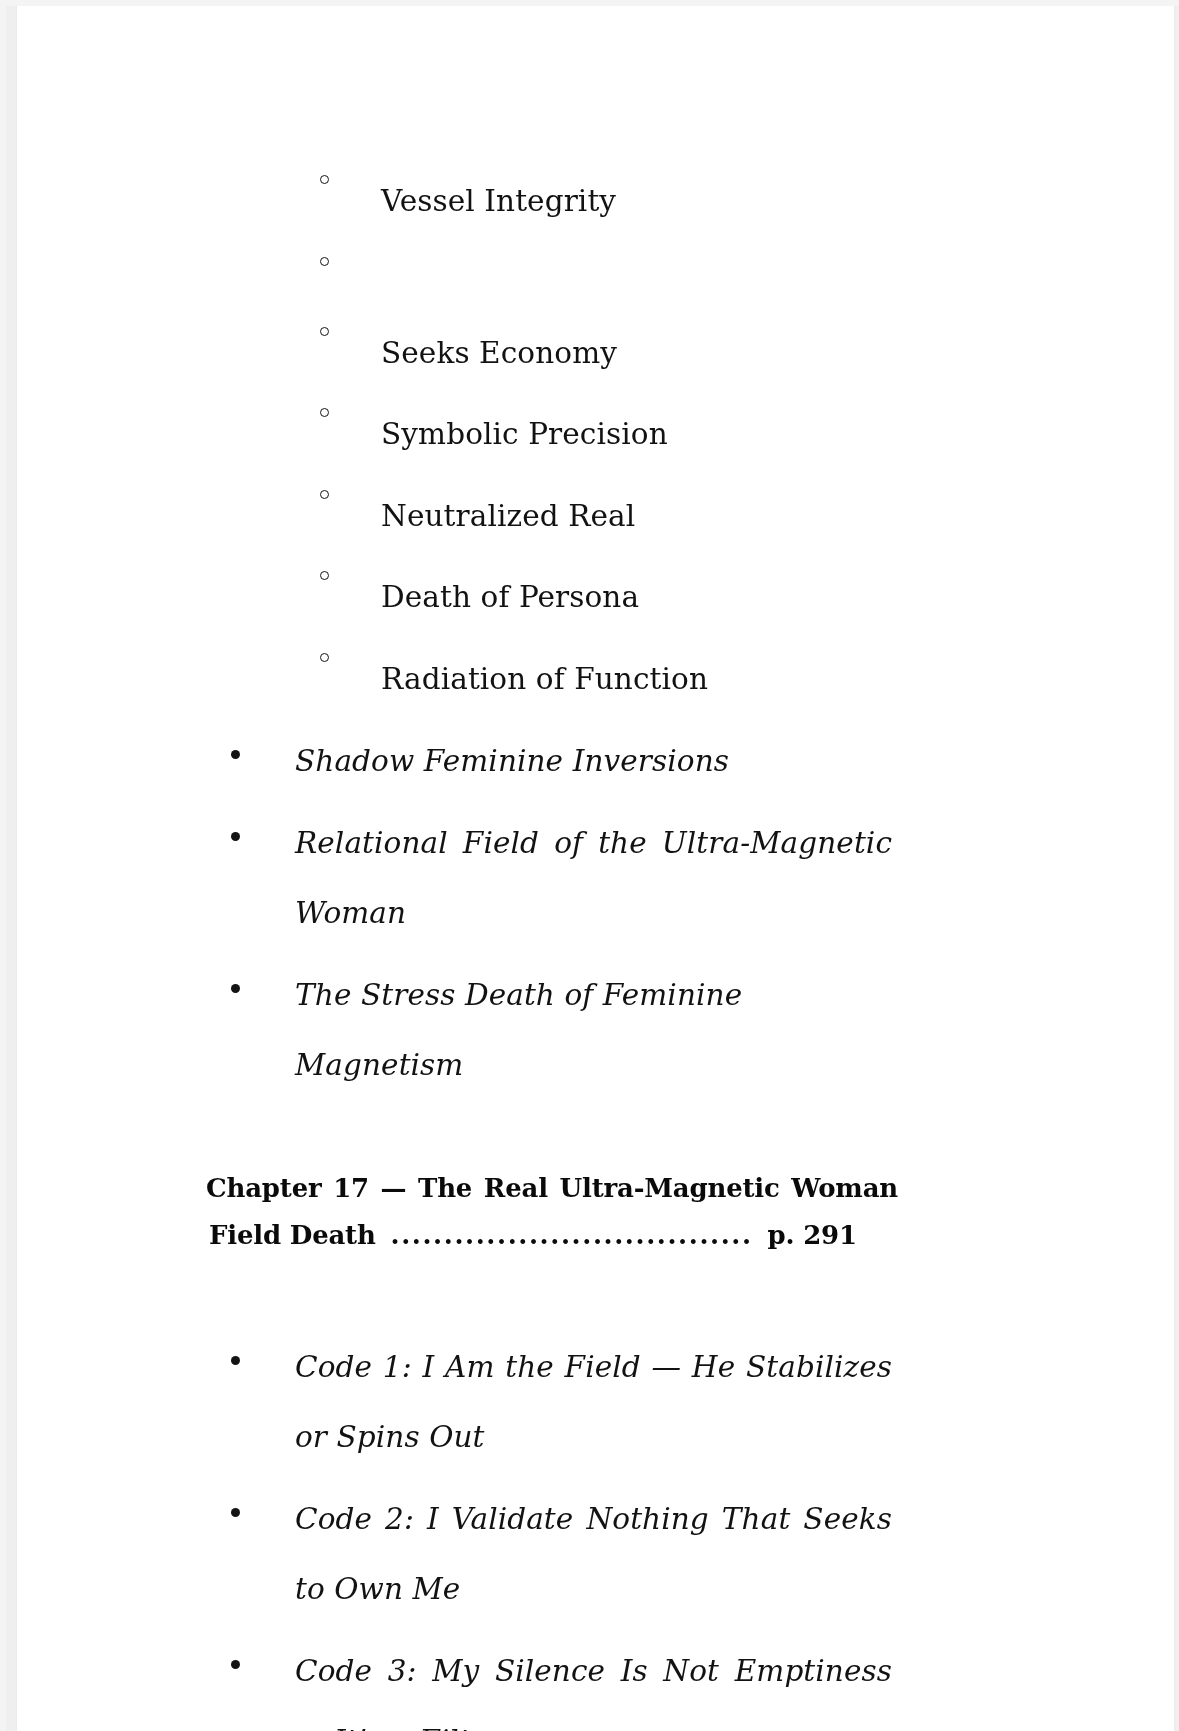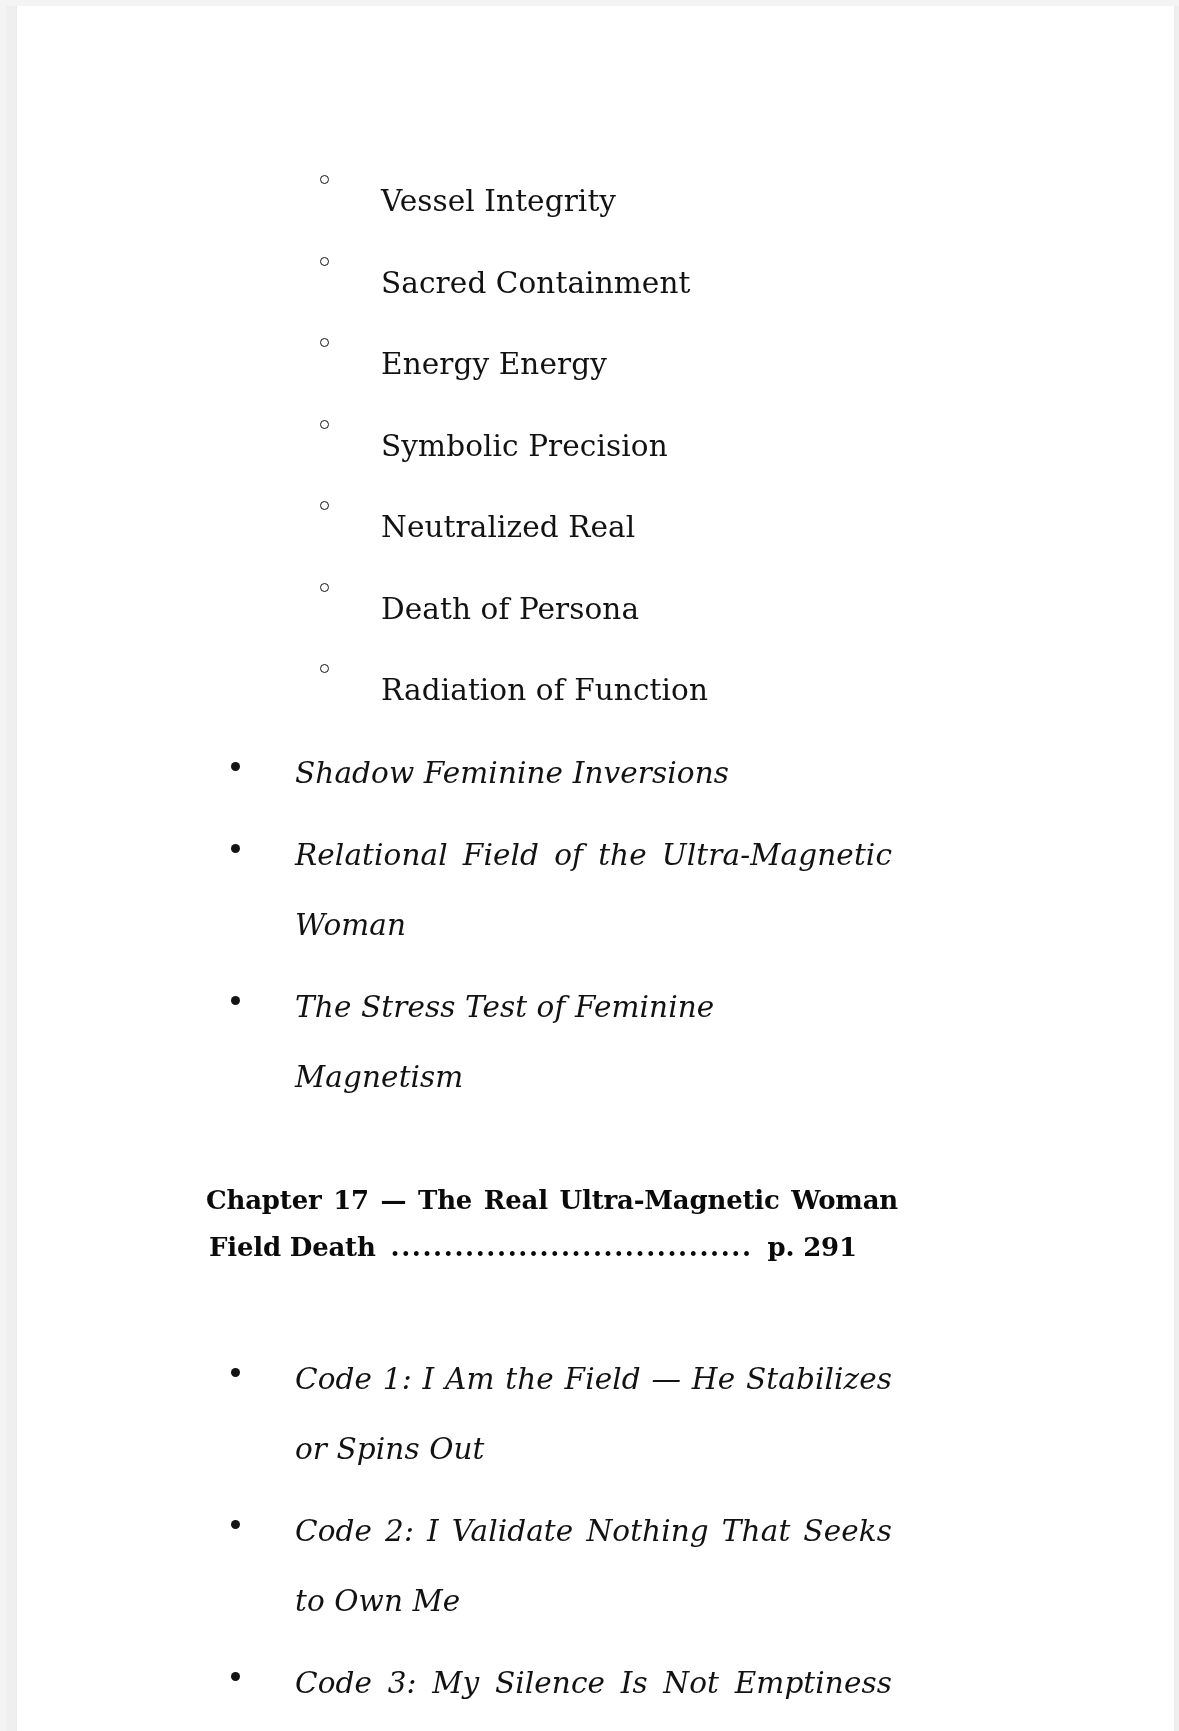--- a/index.html
+++ b/index.html
@@ -147,25 +147,24 @@
 
       <div style="height:152px"></div>
 
       <ul class="sublist">
         <li class="sub-item">
           <span class="marker"></span>
           <span class="text">Vessel Integrity</span>
         </li>
         <li class="sub-item">
           <span class="marker"></span>
-          <span class="text">Sacred Containment</span>
-        </li>
-        <li class="sub-item">
-          <span class="marker"></span>
-          <span class="text">Energy Energy</span>
+        </li>
+        <li class="sub-item">
+          <span class="marker"></span>
+          <span class="text">Seeks Economy</span>
         </li>
         <li class="sub-item">
           <span class="marker"></span>
           <span class="text">Symbolic Precision</span>
         </li>
         <li class="sub-item">
           <span class="marker"></span>
           <span class="text">Neutralized Real</span>
         </li>
         <li class="sub-item">
@@ -182,21 +181,21 @@
         <li class="main-item single">
           <span class="marker"></span>
           <span class="text">Shadow Feminine Inversions</span>
         </li>
         <li class="main-item justify">
           <span class="marker"></span>
           <span class="text">Relational Field of the Ultra-Magnetic Woman</span>
         </li>
         <li class="main-item single">
           <span class="marker"></span>
-          <span class="text">The Stress Test of Feminine Magnetism</span>
+          <span class="text">The Stress Death of Feminine Magnetism</span>
         </li>
       </ul>
 
       <div class="chapter">
         <span class="ch-line l1">Chapter 17 — The Real Ultra-Magnetic Woman</span>
         <span class="ch-line l2"><span>Field Death </span><span class="leader">..................................</span><span> p. 291</span></span>
       </div>
 
       <div class="spacer-block"></div>
 

